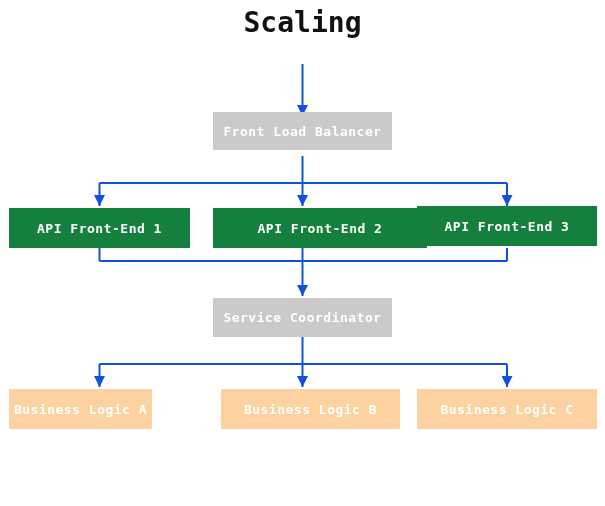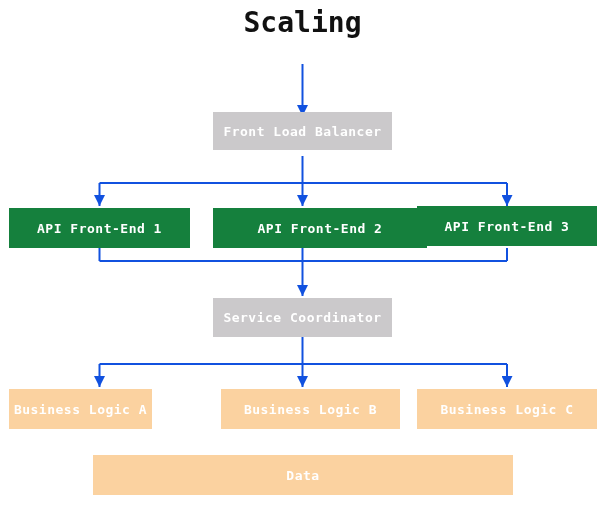--- a/index.html
+++ b/index.html
@@ -119,17 +119,14 @@
   </div>
 
   <div id="n-blb" class="node node-orange">
     <span>Business Logic B</span>
   </div>
 
   <div id="n-blc" class="node node-orange">
     <span>Business Logic C</span>
   </div>
 
-  <div id="n-data" class="node node-orange">
-    <span>Data</span>
-  </div>
 
 </div>
 
 </body></html>

